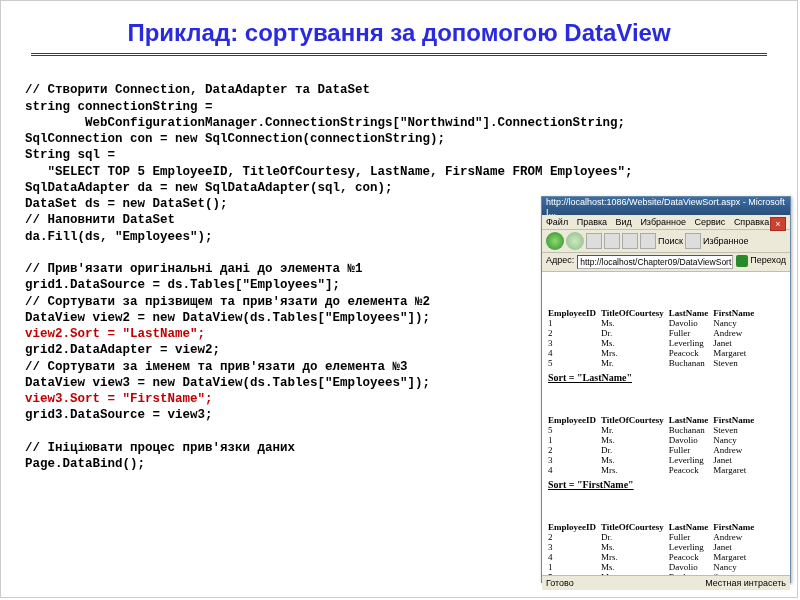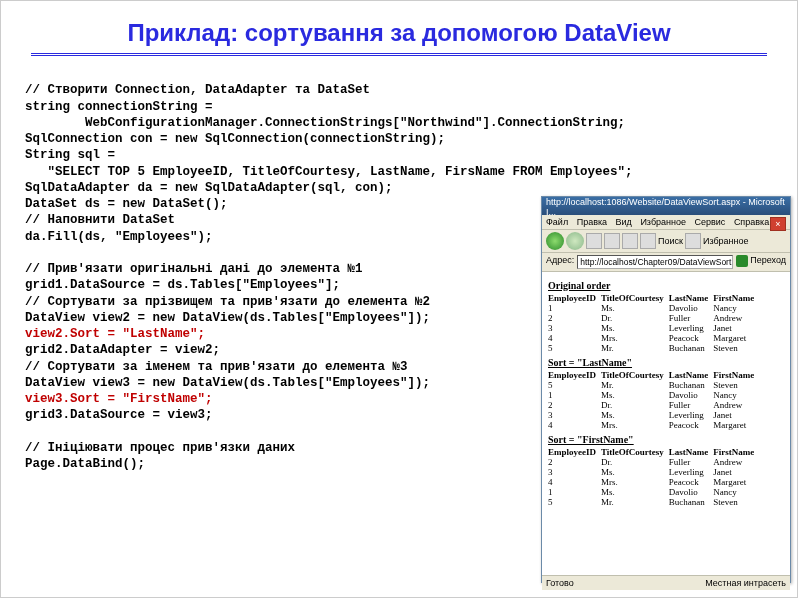--- a/index.html
+++ b/index.html
@@ -140,21 +140,21 @@
     background: #fff;
     height: 295px;
     overflow: hidden;
   }
   .browser-body .heading {
     text-decoration: underline;
     font-weight: bold;
     margin: 4px 0 2px 0;
     font-size: 10px;
   }
-  .btable { border-collapse: collapse; font-size: 9px; }
+  .btable { border-collapse: collapse; font-size: 9px; margin-top: 32px; }
   .btable th, .btable td {
     padding: 0 5px 0 0;
     text-align: left;
     font-weight: normal;
   }
   .btable th { font-weight: bold; }
   .browser-status {
     background: #ece9d8;
     border-top: 1px solid #c0bfae;
     padding: 2px 4px;
@@ -223,21 +223,20 @@
       <span class="tool-icon"></span>
       <span>Избранное</span>
     </div>
     <div class="browser-addr">
       <span>Адрес:</span>
       <div class="addr-field">http://localhost/Chapter09/DataViewSort.aspx</div>
       <span class="go-arrow"></span>
       <span>Переход</span>
     </div>
     <div class="browser-body">
-      <div class="heading">Original order</div>
       <table class="btable" id="t1">
           <tbody>
             <tr>
               <th>EmployeeID</th>
               <th>TitleOfCourtesy</th>
               <th>LastName</th>
               <th>FirstName</th>
             </tr>
             <tr>
               <td>1</td>

